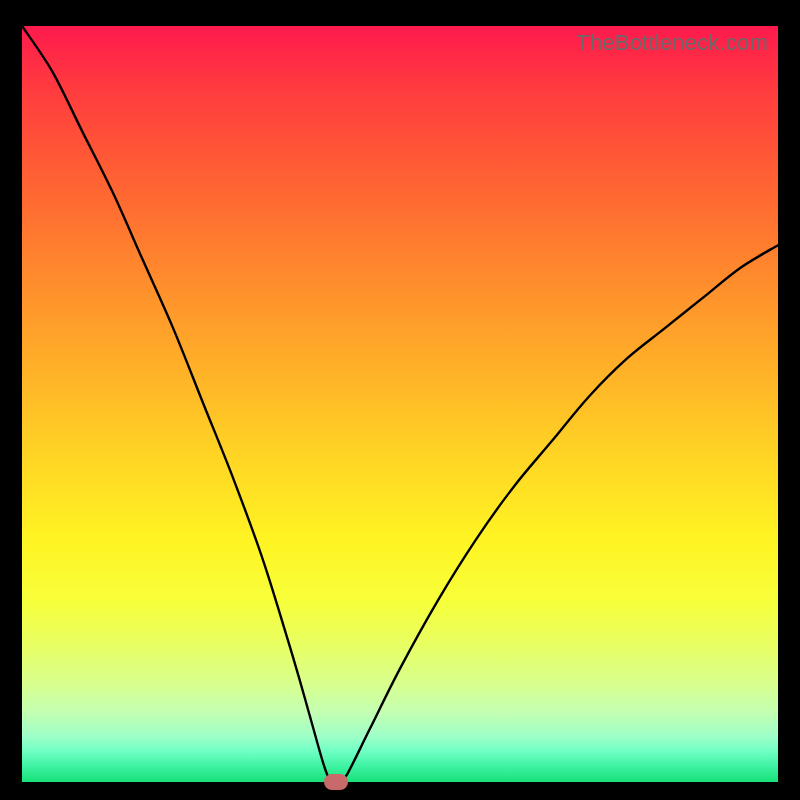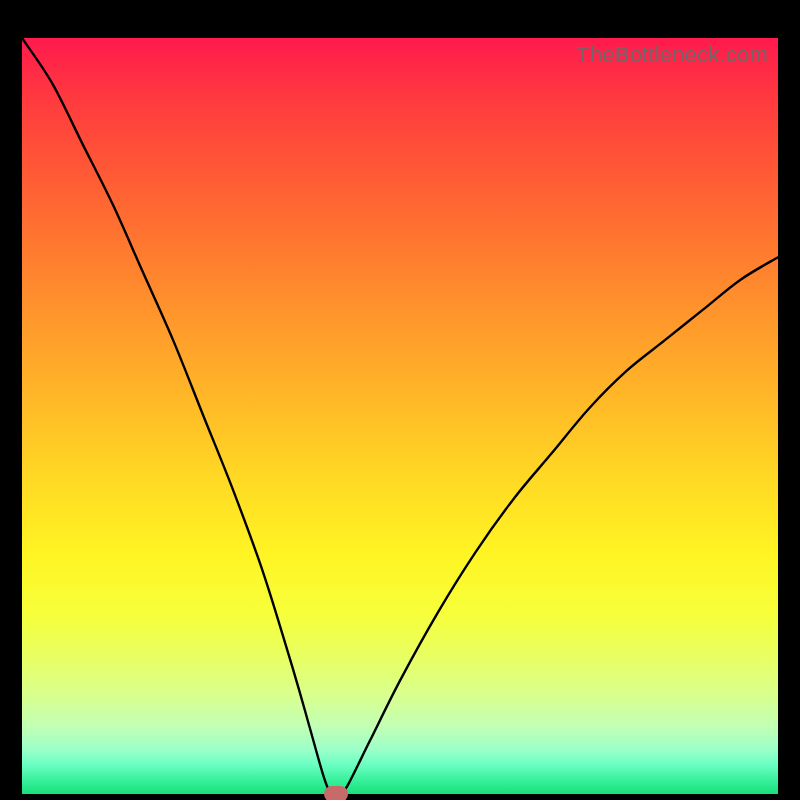--- a/index.html
+++ b/index.html
@@ -13,21 +13,21 @@
   }
   .frame {
     position: relative;
     width: 800px;
     height: 800px;
     background: #000;
   }
   .plot-area {
     position: absolute;
     left: 22px;
-    top: 38px;
+    top: 26px;
     width: 756px;
     height: 756px;
     background: linear-gradient(
       to bottom,
       #ff1a4d 0%,
       #ff3a3f 8%,
       #ff5a35 18%,
       #ff7a2f 28%,
       #ff9a2b 38%,
       #ffb927 48%,

